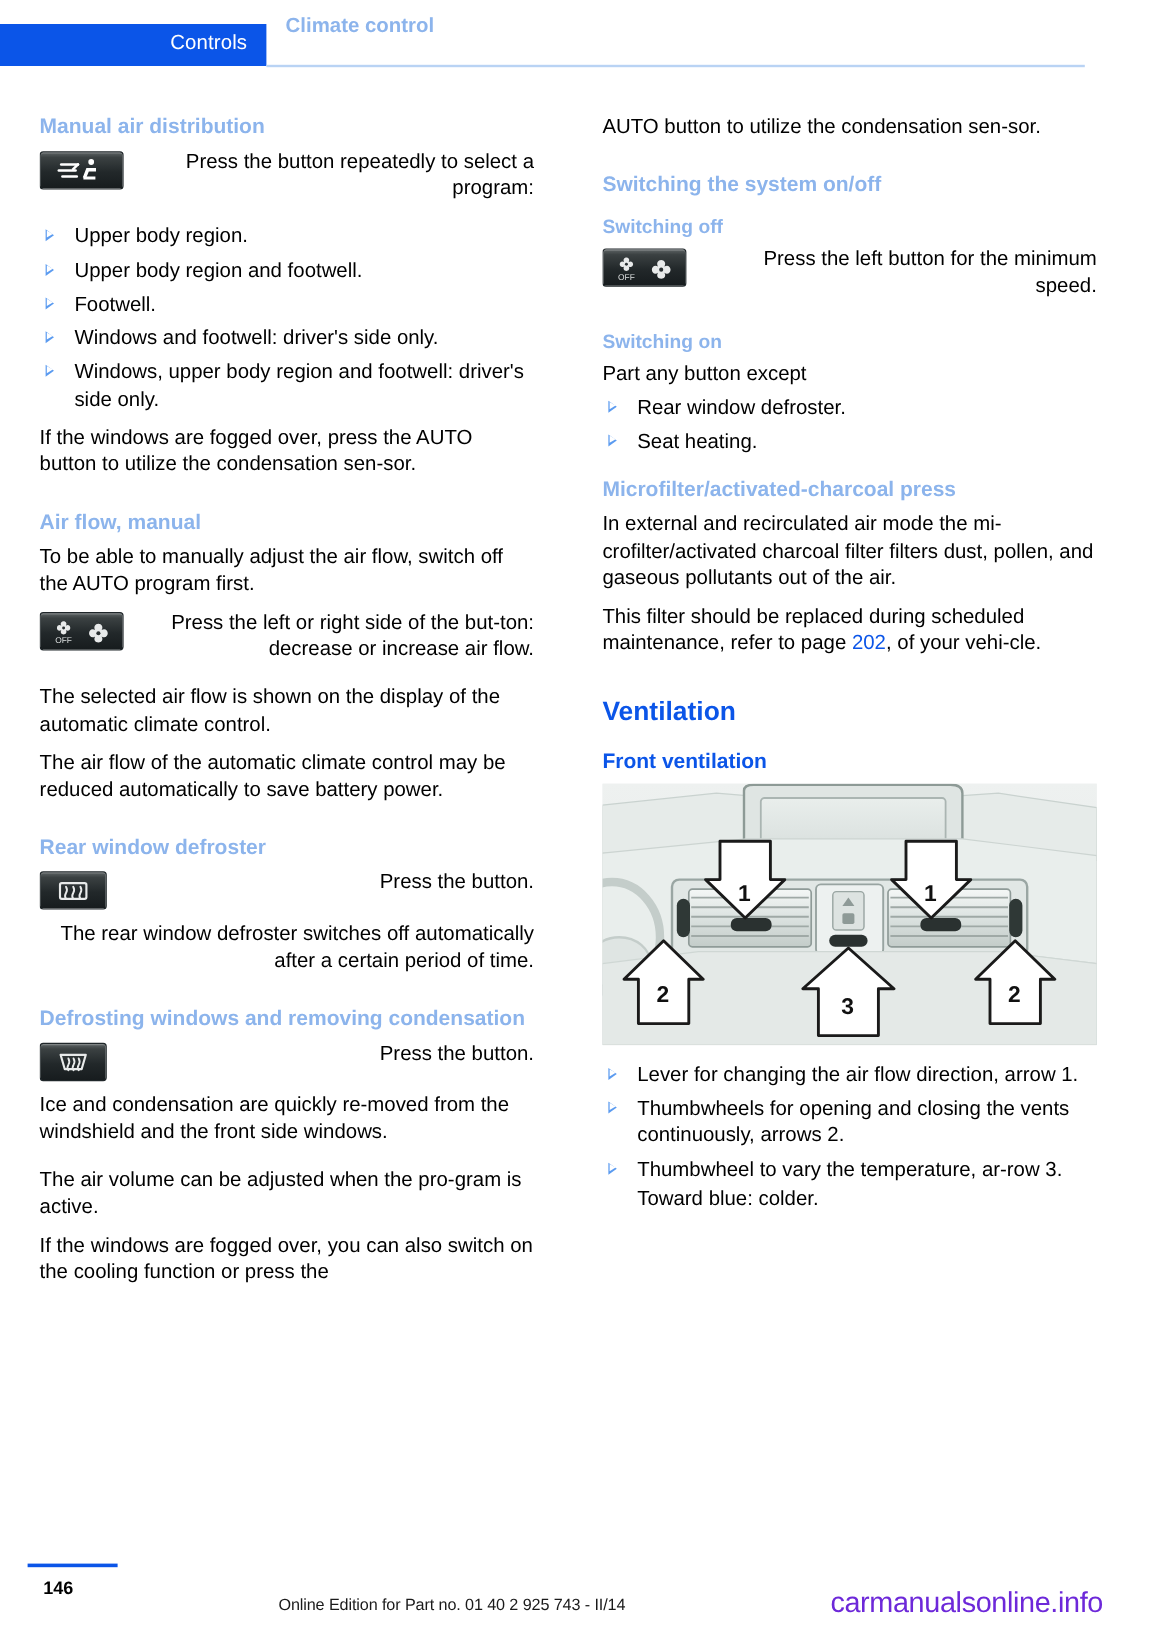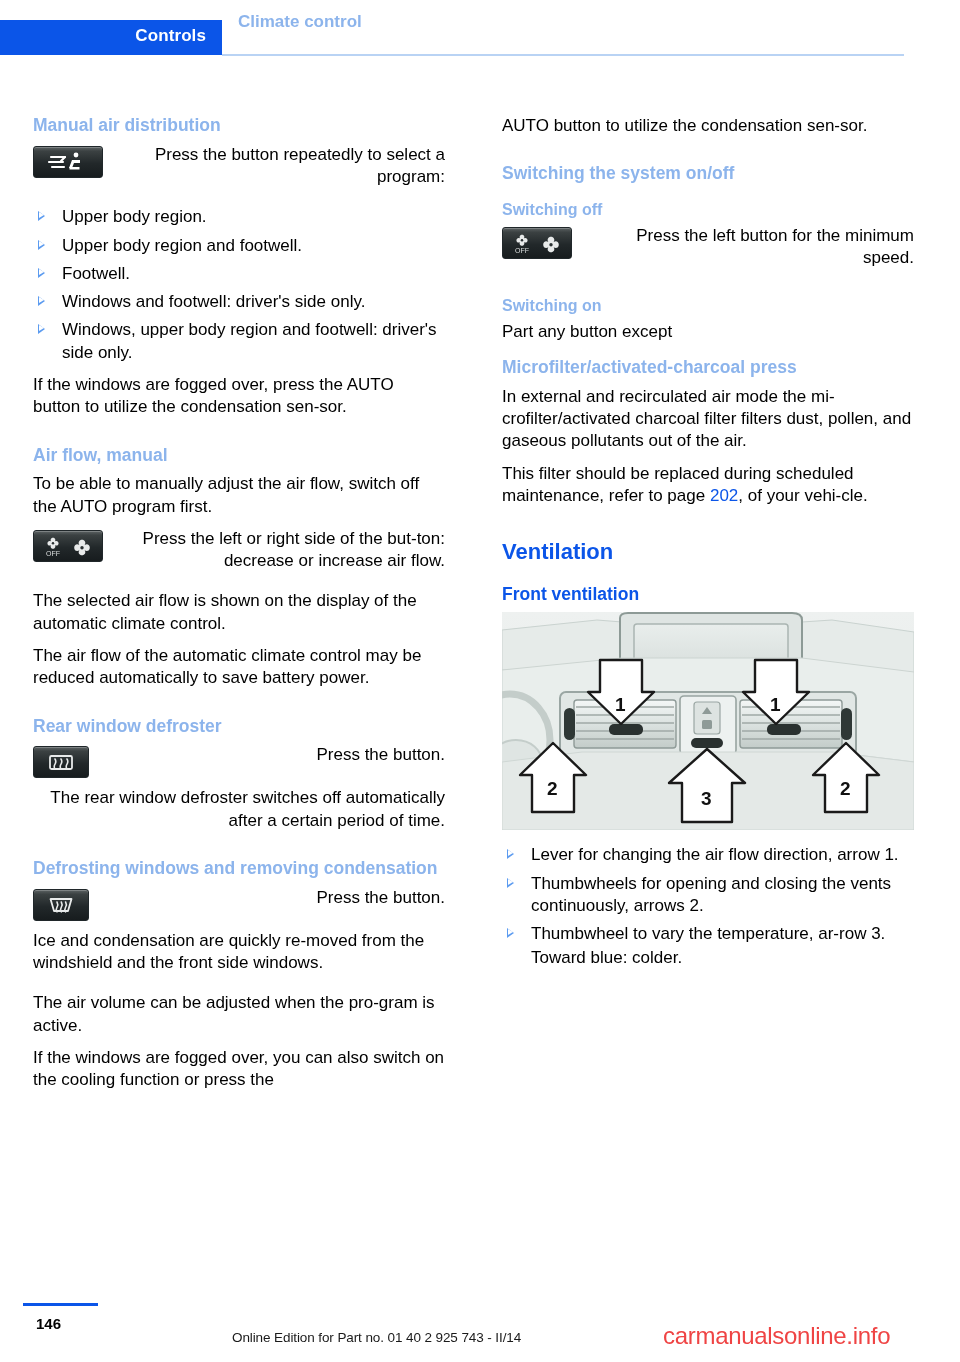--- a/index.html
+++ b/index.html
@@ -27,21 +27,21 @@
     position: absolute;
     left: 0; top: 20px;
     width: 222px; height: 35px;
     background: #0b55e8;
   }
   .tab-active-label {
     position: absolute;
     right: 16px; top: 6px;
     color: #ffffff;
     font-size: 17px;
-    font-weight: bold;
+    font-weight: normal;
     letter-spacing: 0.1px;
   }
   .tab-inactive-label {
     position: absolute;
     left: 238px; top: 12px;
     color: #8cb4ec;
     font-size: 17px;
     font-weight: bold;
   }
   .header-rule {
@@ -49,21 +49,20 @@
     left: 222px; top: 54px;
     width: 682px; height: 2px;
     background: #b9d3f4;
   }
 
   
   .col {
     position: absolute;
     top: 95px;
     width: 412px;
-    margin-top: 20px;
   }
   .col-left  { left: 33px; }
   .col-right { left: 502px; }
 
   
   h1.sec {
     font-size: 22px;
     font-weight: bold;
     color: #0b55e8;
     margin: 0 0 10px 0;
@@ -199,23 +198,23 @@
   }
   .foot-note {
     position: absolute;
     left: 232px; top: 1330px;
     font-size: 13.5px;
     color: #1a1a1a;
     letter-spacing: -0.1px;
   }
   .watermark {
     position: absolute;
-    left: 663px; top: 1322px;
+    left: 692px; top: 1322px;
     font-size: 24px;
-    color: #ef4444;
+    color: #6d28d9;
     letter-spacing: -0.3px;
     font-family: "Liberation Sans", sans-serif;
   }
 </style>
 </head>
 <body>
 
 <div class="header">
   <div class="tab-active">
     <span class="tab-active-label">Controls</span>
@@ -361,20 +360,24 @@
       </svg>
     </div>
     <div class="txt">Press the left button for the minimum speed.</div>
   </div>
 
   <div class="gap-md"></div>
 
   <h3 class="subsub">Switching on</h3>
   <p class="body" style="margin-bottom:6px;">Part any button except</p>
 
+  <ul class="bullets">
+    <li><span class="tri"></span><span class="tri-inner"></span><span>Rear window defroster.</span></li>
+    <li><span class="tri"></span><span class="tri-inner"></span><span>Seat heating.</span></li>
+  </ul>
 
   <div class="gap-sm"></div>
 
   <h2 class="sub">Microfilter/activated-charcoal press</h2>
   <p class="body">In external and recirculated air mode the mi-crofilter/activated charcoal filter filters dust, pollen, and gaseous pollutants out of the air.</p>
   <p class="body"><span>This filter should be replaced during scheduled maintenance, refer to page </span><a class="pageref" href="#">202</a><span>, of your vehi-cle.</span></p>
 
   <div class="gap-lg"></div>
 
   <h1 class="sec">Ventilation</h1>

